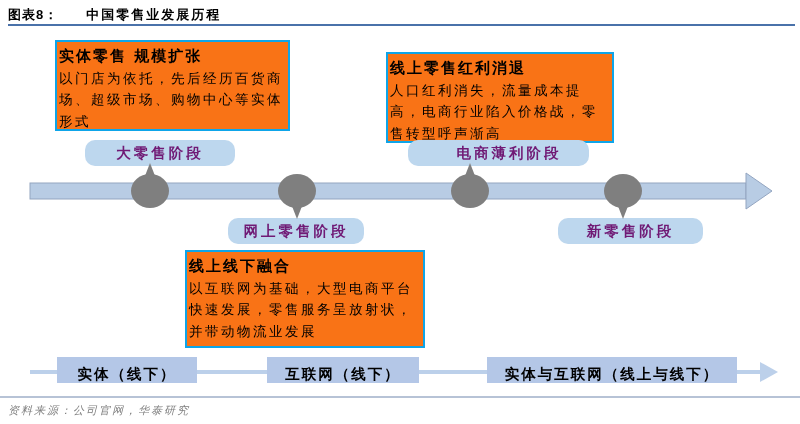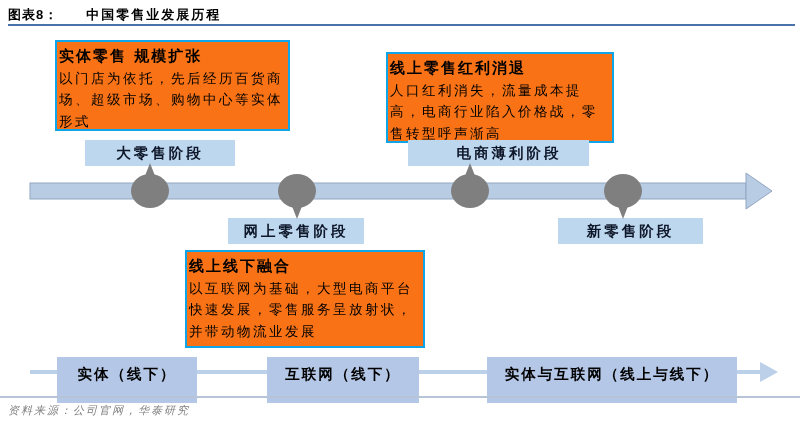--- a/index.html
+++ b/index.html
@@ -21,36 +21,37 @@
   }
   .infobox-title{font-weight:bold;font-size:15px;letter-spacing:2px;line-height:1.45;color:#000;}
   .infobox-body{font-size:13.5px;letter-spacing:2.5px;line-height:1.6;color:#000;}
   .box-tl{left:55px;top:40px;width:235px;height:91px;}
   .box-tr{left:365px;top:52px;width:228px;height:91px;margin-left:21px;}
   .box-bl{left:185px;top:250px;width:240px;height:98px;}
   .box-br{left:492px;top:250px;width:253px;height:98px;}
 
   
   .stage{
-    position:absolute;background:#bdd7ee;color:#0f172a;font-weight:bold;
+    position:absolute;background:#bdd7ee;color:#701a75;font-weight:bold;
     font-size:14.5px;letter-spacing:3px;text-align:center;line-height:26px;height:26px;
     font-family:"DejaVu Serif","Liberation Serif",serif;
+    border-radius:10px;
   }
   .stage-1{left:85px;top:140px;width:150px;}
   .stage-2{left:408px;top:140px;width:160px;padding-left:21px;}
   .stage-3{left:228px;top:218px;width:136px;}
   .stage-4{left:558px;top:218px;width:145px;}
 
   .timeline-svg{position:absolute;left:25px;top:160px;}
   .bottombar-svg{position:absolute;left:25px;top:355px;}
 
   
   .bar-item{
     position:absolute;background:#b4c7e7;color:#000;font-weight:bold;
-    font-size:14.5px;letter-spacing:2px;text-align:center;height:46px;line-height:34px;
+    font-size:14.5px;letter-spacing:2px;text-align:center;height:26px;line-height:34px;
     font-family:"DejaVu Serif","Liberation Serif",serif;
   }
   .bar-1{left:57px;top:357px;width:140px;}
   .bar-2{left:267px;top:357px;width:152px;}
   .bar-3{left:487px;top:357px;width:250px;}
 
   
   .footer-line{position:absolute;left:0;top:396px;width:800px;height:2px;background:#b7c3d6;}
   .footer-source{
     position:absolute;left:8px;top:403px;font-size:11px;color:#7f7f7f;

